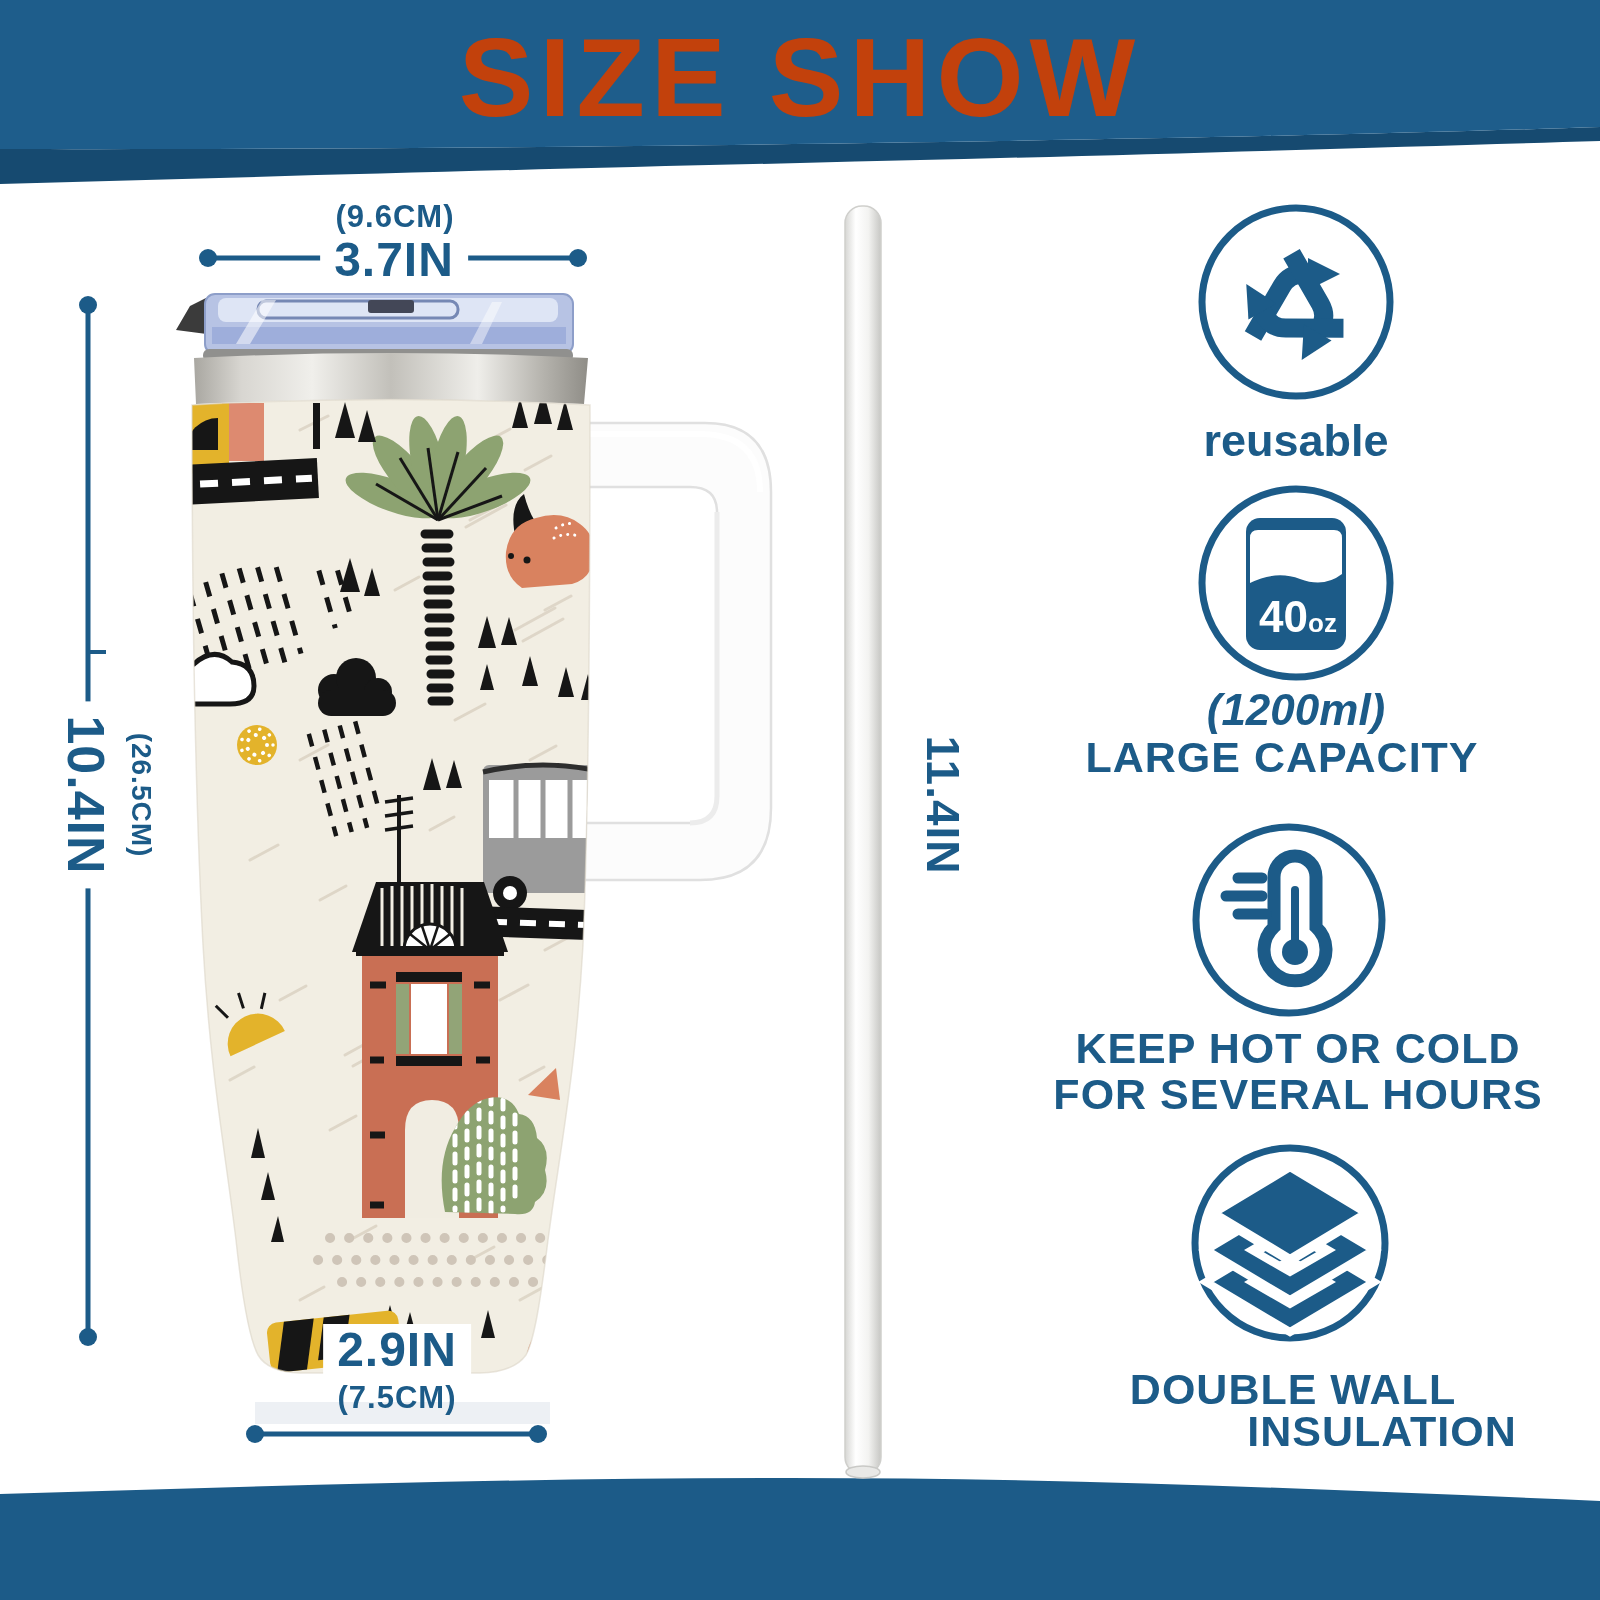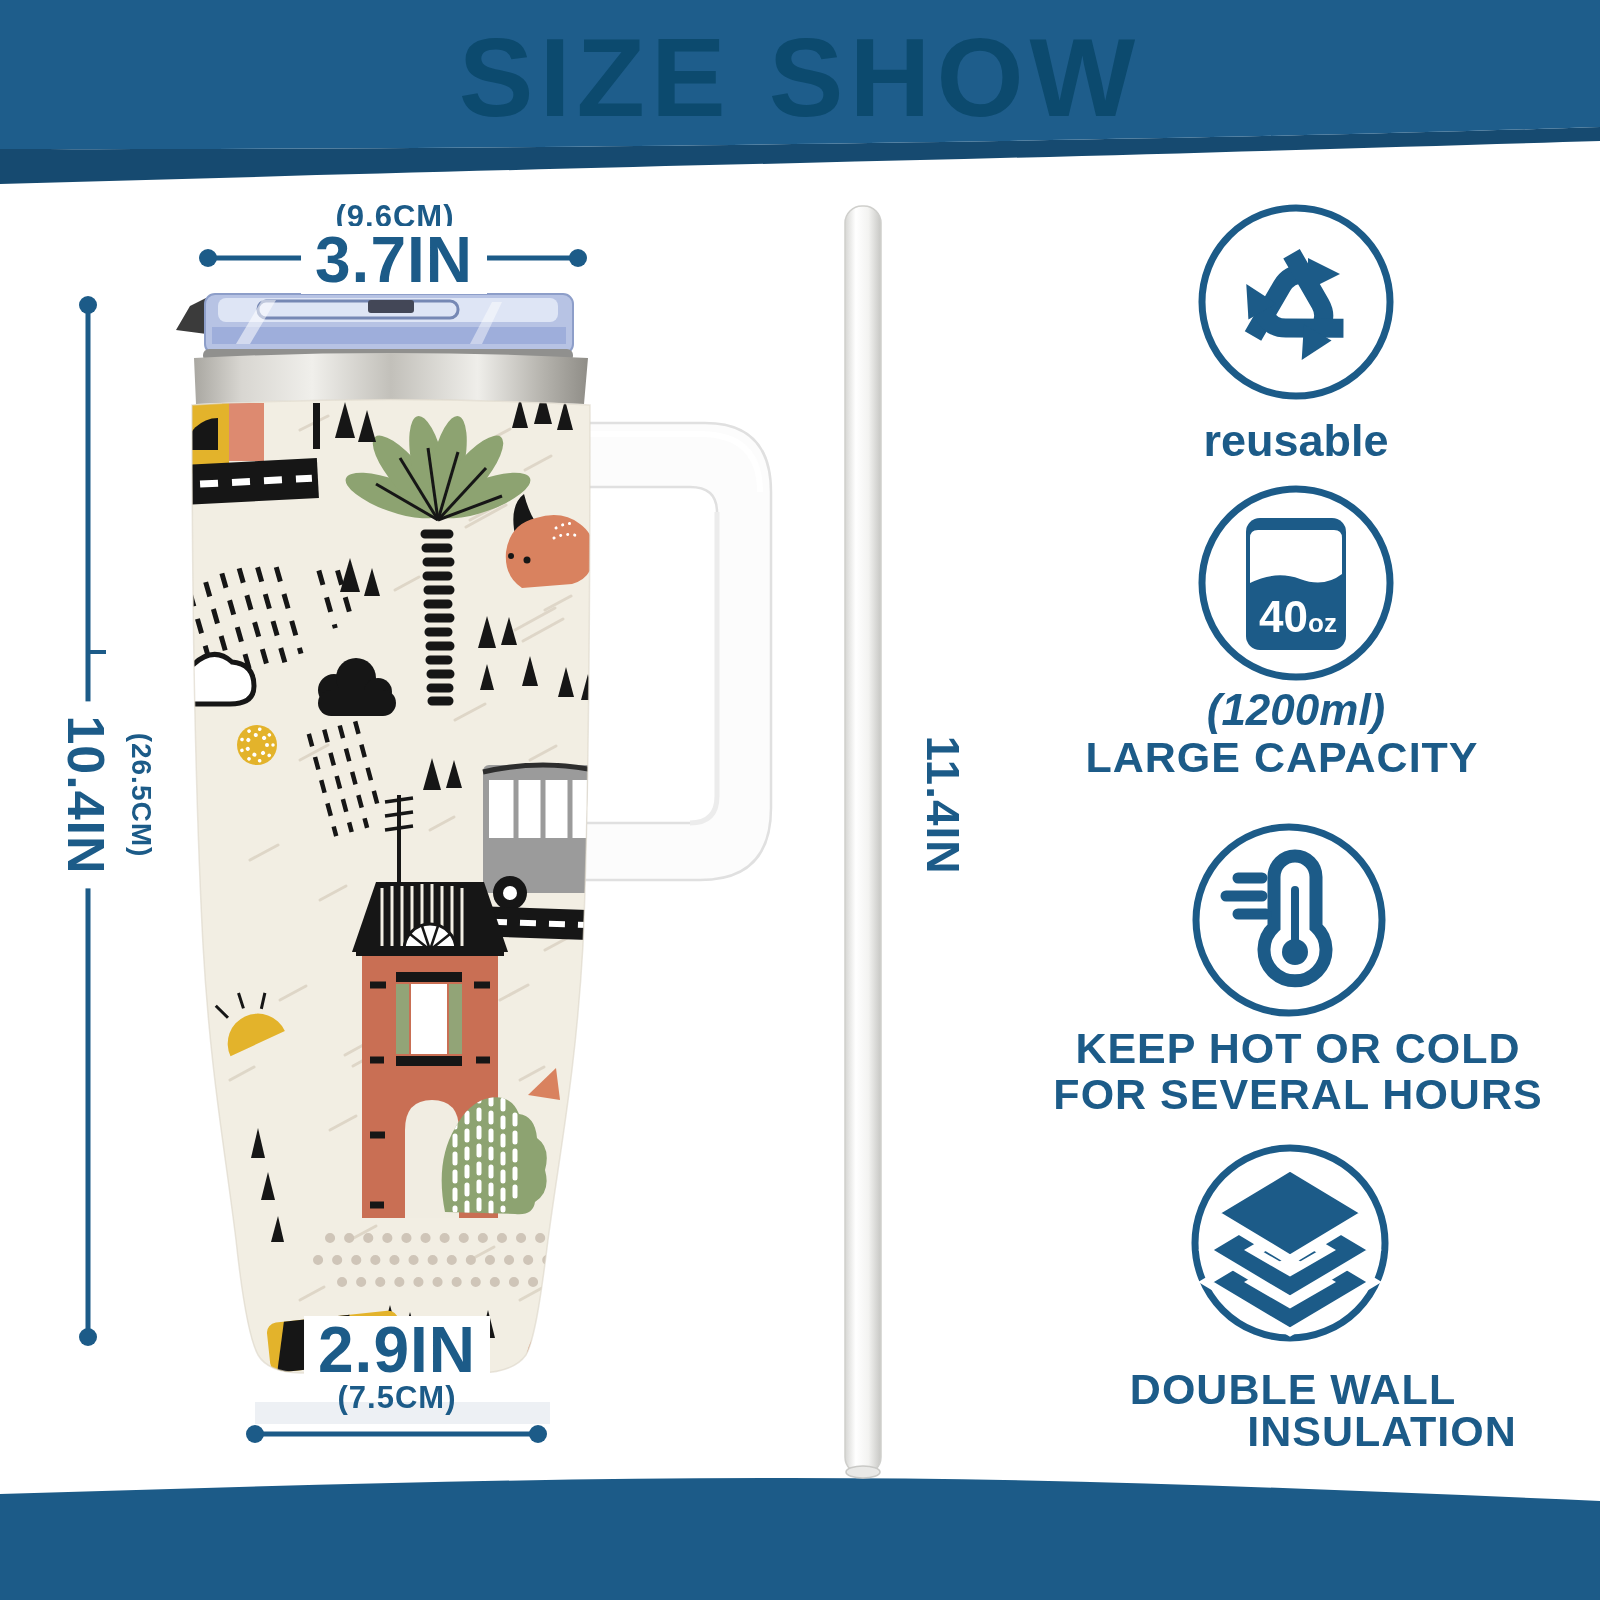--- a/index.html
+++ b/index.html
@@ -2,22 +2,22 @@
 <html><head>
 <meta charset="utf-8">
 <style>
   html,body{margin:0;padding:0;background:#ffffff;}
   #page{position:relative;width:1600px;height:1600px;overflow:hidden;
         font-family:"Liberation Sans", sans-serif;background:#ffffff;}
   #scene{position:absolute;left:0;top:0;width:1600px;height:1600px;}
   .txt{position:absolute;color:var(--blue,#1c5b88);font-weight:bold;white-space:nowrap;
        transform:translate(-50%,-50%);line-height:1;}
   .txt.rot{transform:translate(-50%,-50%) rotate(90deg);}
-  .title{color:#0c4a6e;font-size:112px;letter-spacing:6px;}
-  .dim-in{font-size:64px;letter-spacing:1px;}
+  .title{color:#c2410c;font-size:112px;letter-spacing:6px;}
+  .dim-in{font-size:48px;letter-spacing:1px;}
   .dim-in.bg{background:#ffffff;padding:2px 14px;}
   .dim-in.big{font-size:52px;}
   .dim-cm{font-size:31px;letter-spacing:1px;}
   .dim-cm.sm{font-size:28px;}
   .feat{font-size:43px;letter-spacing:1px;}
   .feat.lower{font-size:45px;letter-spacing:0;}
   .sub{font-size:44px;font-style:italic;}
   .oz-wrap{display:flex;align-items:baseline;color:#ffffff;font-weight:bold;
            position:absolute;transform:translate(-50%,-50%);}
   .oz-val{font-size:44px;}

